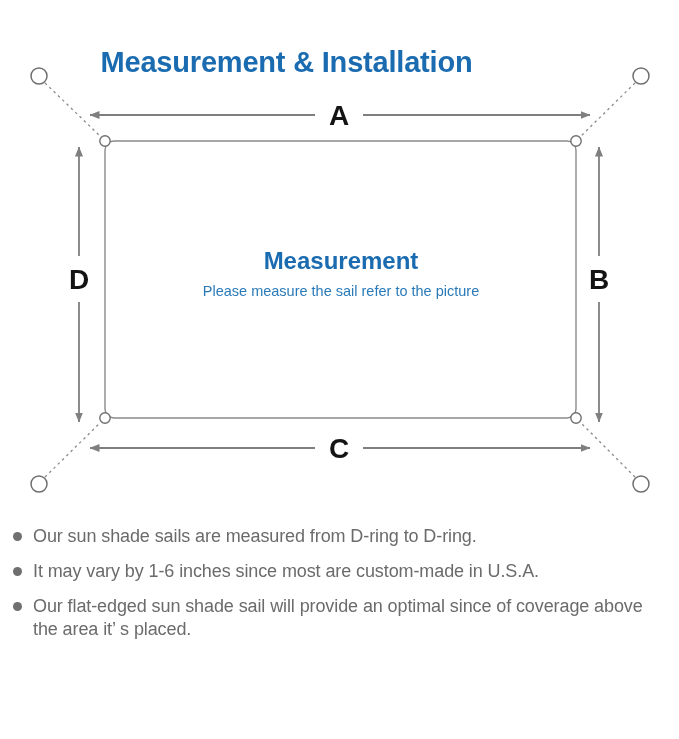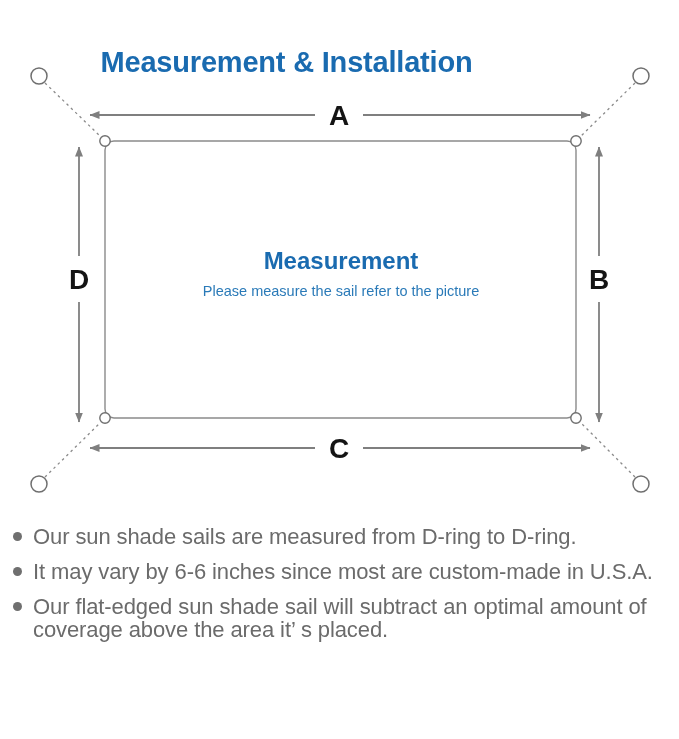--- a/index.html
+++ b/index.html
@@ -80,21 +80,21 @@
     width: 9px;
     height: 9px;
     border-radius: 50%;
     background: #6f6f6f;
     margin-top: 7px;
     margin-right: 11px;
     margin-left: 3px;
   }
   .note-text {
     flex: 1 1 auto;
-    font-size: 22px;
+    font-size: 18px;
     line-height: 23px;
     color: #6b6b6b;
     font-family: "Liberation Sans", sans-serif;
     letter-spacing: -0.1px;
   }
 </style>
 </head>
 <body>
 
 <div id="page-title">Measurement &amp; Installation</div>
@@ -162,19 +162,19 @@
   </svg>
 </div>
 
 <div id="notes-list">
   <div class="note-item">
     <span class="note-bullet"></span>
     <span class="note-text">Our sun shade sails are measured from D-ring to D-ring.</span>
   </div>
   <div class="note-item">
     <span class="note-bullet"></span>
-    <span class="note-text">It may vary by 6-6 inches since most are custom-made in U.S.A.</span>
+    <span class="note-text">It may vary by 1-6 inches since most are custom-made in U.S.A.</span>
   </div>
   <div class="note-item">
     <span class="note-bullet"></span>
-    <span class="note-text">Our flat-edged sun shade sail will subtract an optimal amount of coverage above the area it’ s placed.</span>
+    <span class="note-text">Our flat-edged sun shade sail will provide an optimal since of coverage above the area it’ s placed.</span>
   </div>
 </div>
 
 </body></html>

